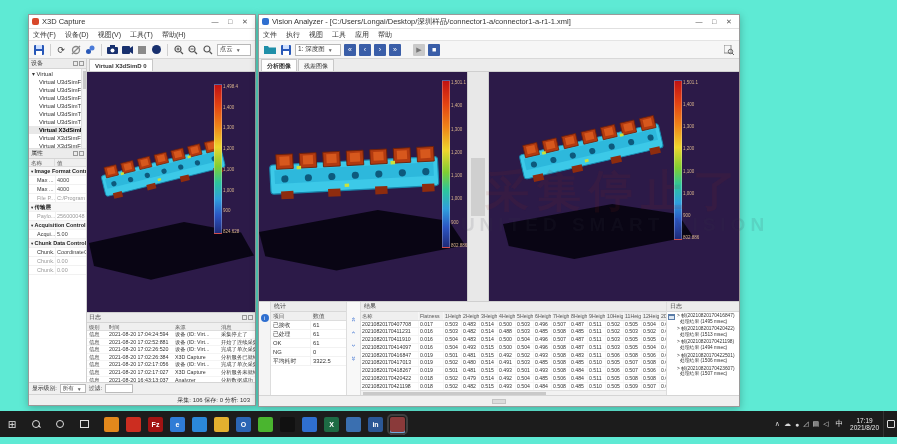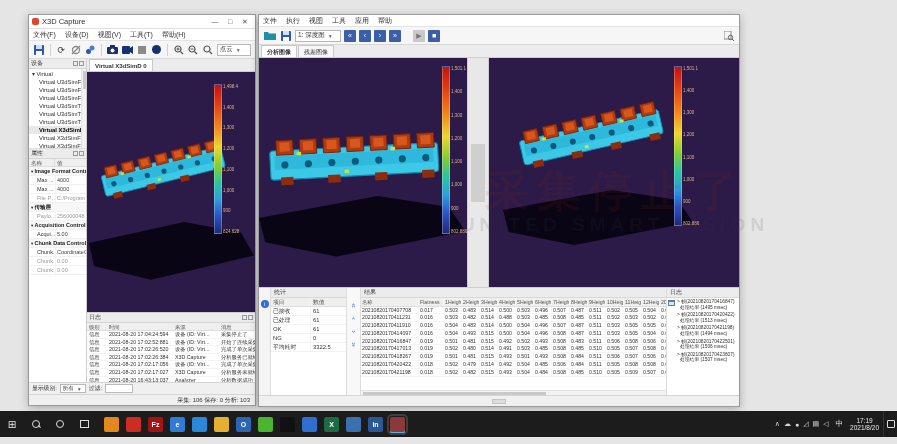--- a/index.html
+++ b/index.html
@@ -1,18 +1,18 @@
 <!DOCTYPE html>
 <html><head>
 <meta charset="utf-8">
 <style>
   * { margin:0; padding:0; box-sizing:border-box; }
   html,body { width:897px; height:444px; }
   body { font-family:"Liberation Sans","DejaVu Sans",sans-serif; background:#fff; overflow:hidden; }
-  #screen { position:relative; width:897px; height:444px; background:#e5e5e5; overflow:hidden; }
+  #screen { position:relative; width:897px; height:444px; background:#5eead4; overflow:hidden; }
 
   
   .window { position:absolute; background:#f0f0f0; border:1px solid #9a9a9a; box-shadow:0 2px 8px rgba(0,0,0,.25); display:flex; flex-direction:column; }
   #capture-window { left:28px; top:14px; width:228px; height:392px; }
   #analyzer-window { left:258px; top:14px; width:482px; height:393px; }
   .titlebar { height:14px; background:#ffffff; display:flex; align-items:center; padding:0 3px; border-bottom:1px solid #e0e0e0; flex:none; }
   .titlebar .appico { width:7px; height:7px; border-radius:2px; margin-right:3px; flex:none; }
   .titlebar .ttl { font-size:7.5px; color:#333; white-space:nowrap; overflow:hidden; flex:1; }
   .winbtns { display:flex; gap:1px; flex:none; }
   .winbtns span { width:14px; height:11px; font-size:7px; color:#555; text-align:center; line-height:11px; }
@@ -470,20 +470,29 @@
       </div>
       <label>过滤:</label>
       <input style="">
     </div>
     <div class="statusbar">
       <span class="stext">采集: 106   保存: 0   分析: 103</span>
     </div>
   </div>
 
   <div class="window" id="analyzer-window">
+    <div class="titlebar">
+      <div class="appico" style="background:#2f6fd0"></div>
+      <div class="ttl">Vision Analyzer - [C:/Users/Longai/Desktop/深圳样品/connector1-a/connector1-a-r1-1.xml]</div>
+      <div class="winbtns">
+        <span>—</span>
+        <span>□</span>
+        <span>✕</span>
+      </div>
+    </div>
     <div class="menubar">
 
     <span>文件</span>
         <span>执行</span>
         <span>视图</span>
         <span>工具</span>
         <span>应用</span>
         <span>帮助</span>
       </div>
     <div class="toolbar">

